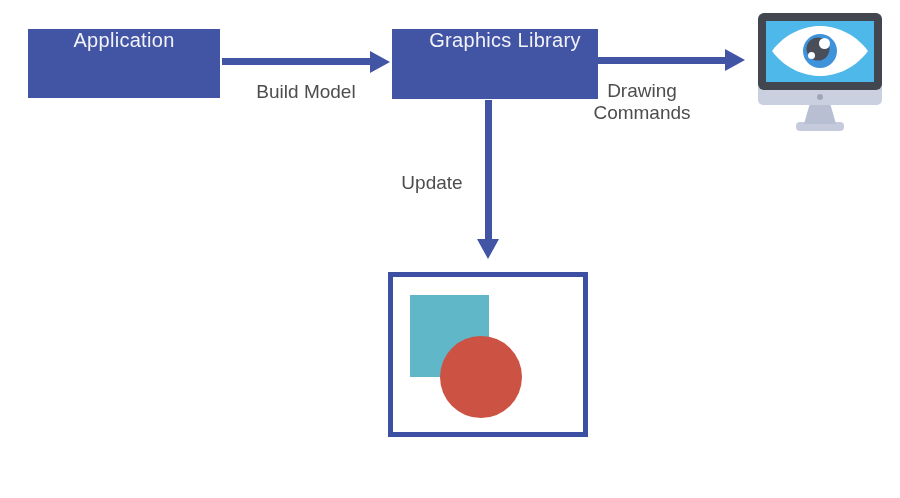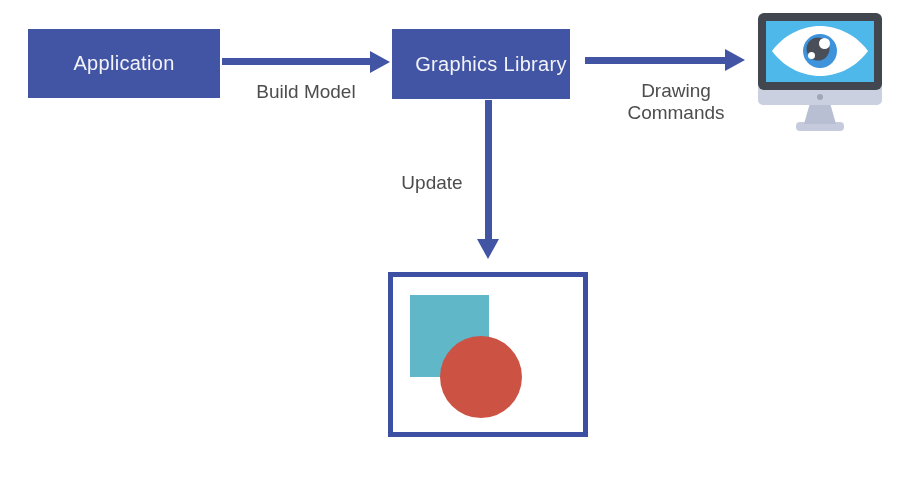--- a/index.html
+++ b/index.html
@@ -12,37 +12,37 @@
     height: 498px;
     background: #ffffff;
     overflow: hidden;
   }
 
   .node-box {
     position: absolute;
     background: #4254A4;
     color: #f2f3f8;
     display: flex;
-    align-items: center;
+    align-items: flex-start;
     justify-content: center;
     font-size: 20px;
     letter-spacing: 0.3px;
   }
   .box-application { left: 28px; top: 29px; width: 192px; height: 69px; }
-  .box-graphics-library { left: 392px; top: 29px; width: 178px; height: 70px; padding-left: 20px; }
+  .box-graphics-library { left: 392px; top: 29px; width: 206px; height: 70px; padding-left: 20px; }
 
   .edge-label {
     position: absolute;
     color: #4d4d4d;
     font-size: 19px;
     text-align: center;
     line-height: 22px;
   }
   .label-build-scene { left: 226px; top: 81px; width: 160px; }
-  .label-drawing-commands { left: 604px; top: 80px; width: 144px; }
+  .label-drawing-commands { left: 570px; top: 80px; width: 144px; }
   .label-update { left: 392px; top: 172px; width: 80px; }
   .label-scene-model { left: 388px; top: 450px; width: 200px; font-size: 20px; }
 
   .arrow-shaft-h {
     position: absolute;
     height: 7px;
     background: #4254A4;
   }
   .arrow-shaft-v {
     position: absolute;

